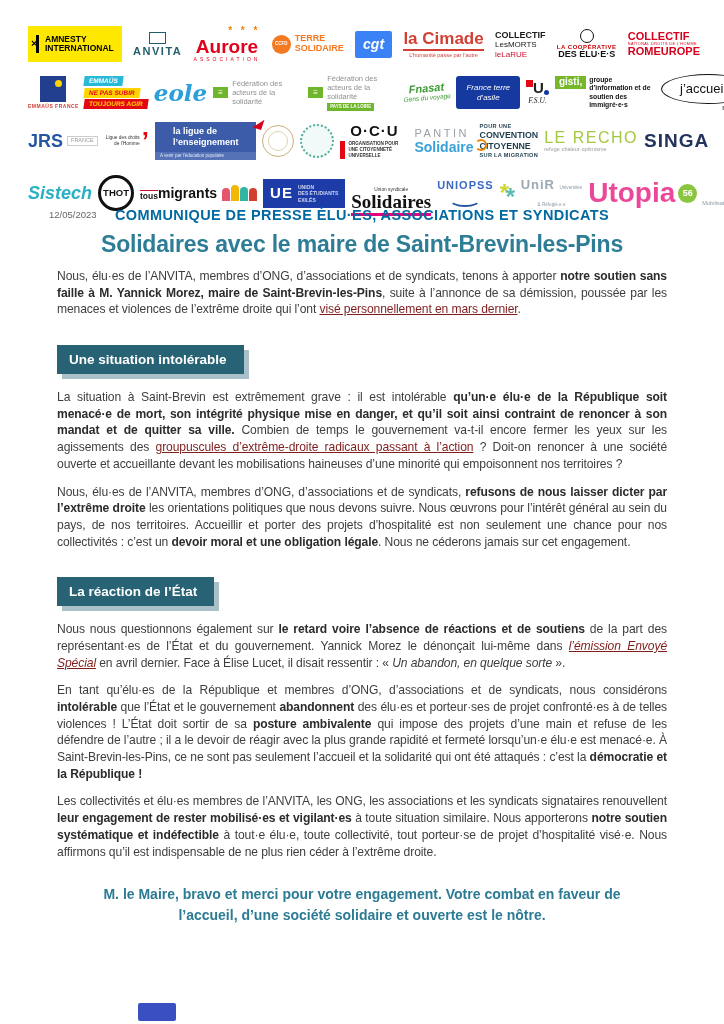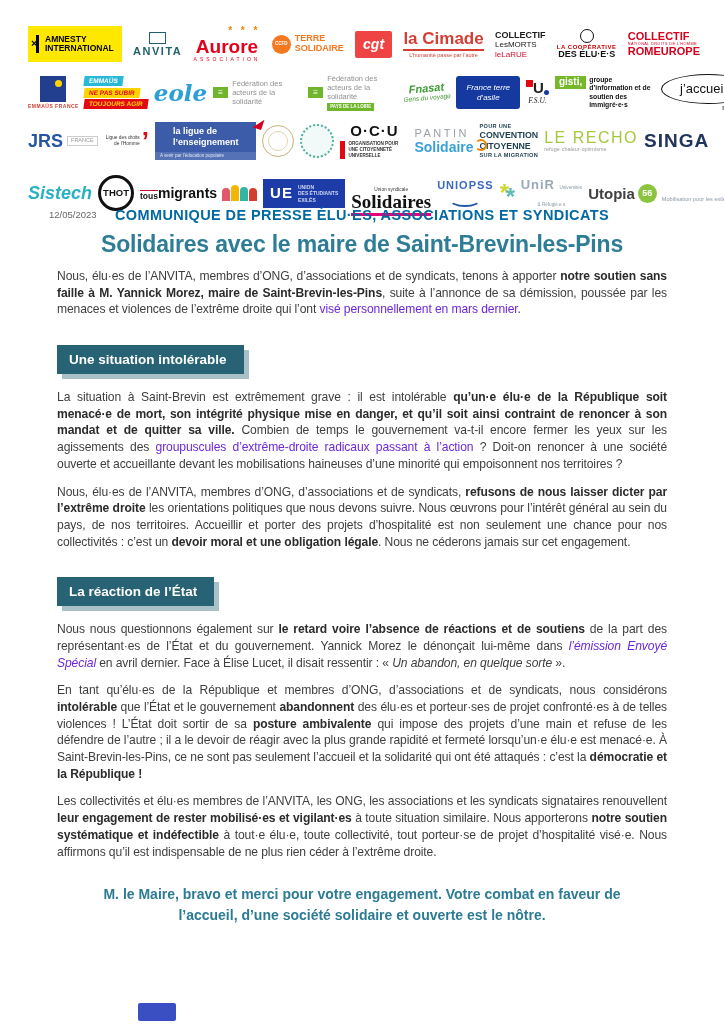--- a/index.html
+++ b/index.html
@@ -19,21 +19,21 @@
   .anvita .t{color:#23606b;font-weight:700;font-size:11px;letter-spacing:1.5px;}
 
   .aurore .stars{color:#f08300;font-size:10px;letter-spacing:3px;align-self:flex-end;font-weight:700;}
   .aurore .t{color:#e2001a;font-weight:700;font-size:19px;}
   .aurore .sub{color:#e2001a;font-size:5px;letter-spacing:3px;margin-top:1px;}
 
   .ccfd{flex-direction:row;gap:4px;}
   .ccfd .dot{width:19px;height:19px;border-radius:50%;background:#f47920;color:#fff;font-size:4.5px;display:flex;align-items:center;justify-content:center;font-weight:700;}
   .ccfd .t{color:#f47920;font-weight:700;font-size:9px;text-align:left;line-height:1.1;}
 
-  .cgt{background:#ef4444;color:#fff;font-weight:700;font-style:italic;font-size:14px;padding:6px 8px;border-radius:2px;}
+  .cgt{background:#3b82f6;color:#fff;font-weight:700;font-style:italic;font-size:14px;padding:6px 8px;border-radius:2px;}
 
   .cimade .t{color:#d43f34;font-size:17px;font-weight:700;border-bottom:2px solid #d43f34;padding-bottom:1px;}
   .cimade .sub{color:#d43f34;font-size:5.5px;margin-top:2px;}
 
   .mortsrue{font-size:8px;color:#1a1a1a;text-align:left;align-items:flex-start;line-height:1.15;}
   .mortsrue .b{font-weight:800;font-size:9px;}
   .mortsrue .r{color:#c8102e;}
 
   .coop .head{width:12px;height:12px;border-radius:50%;border:1.5px solid #111;margin-bottom:1px;}
   .coop .t1{color:#c00;font-weight:700;font-size:6px;letter-spacing:.5px;}
@@ -136,33 +136,33 @@
   .uniopss .wave{width:28px;height:11px;border:2px solid transparent;border-bottom-color:#2456a4;border-radius:50%;}
 
   .unir{flex-direction:row;gap:3px;}
   .unir .starwrap{position:relative;width:18px;height:18px;}
   .unir .s1{position:absolute;left:0;top:-4px;color:#cdd633;font-size:24px;font-weight:800;}
   .unir .s2{position:absolute;left:6px;top:0px;color:#58bcb4;font-size:24px;font-weight:800;}
   .unir .t{color:#9aa9b5;font-weight:800;font-size:13px;letter-spacing:1px;}
   .unir .sub{font-size:4.6px;color:#8a9aa5;text-align:left;line-height:1.2;}
 
   .utopia{flex-direction:row;gap:3px;}
-  .utopia .t{color:#404040;font-size:15px;font-weight:700;line-height:1;}
+  .utopia .t{color:#ec4899;font-size:28px;font-weight:700;line-height:1;}
   .utopia .n{background:#8bc540;color:#fff;border-radius:50%;width:19px;height:19px;display:flex;align-items:center;justify-content:center;font-size:9px;font-weight:800;}
   .utopia .sub{color:#8a9aa5;font-size:5.6px;align-self:flex-end;margin-left:2px;}
 
   
   .content{position:absolute;top:206px;left:57px;width:610px;}
   .kickrow{position:relative;text-align:center;}
   .date{position:absolute;left:-8px;top:3px;font-size:9.5px;color:#666;}
   .kicker{font-size:14.5px;font-weight:700;color:#0369a1;letter-spacing:.4px;}
   .title{margin:7px 0 10px;text-align:center;font-size:23px;font-weight:800;color:#2e7d96;letter-spacing:-.2px;}
   p.body{margin:0 0 11px;font-size:12.1px;line-height:1.38;text-align:justify;color:#3e3e3e;letter-spacing:-.1px;}
   p.body b{color:#2c2c2c;}
-  .lnk{color:#6d28d9;cursor:pointer;}
+  .lnk{color:#7f1d1d;text-decoration:underline;cursor:pointer;}
   .i{font-style:italic;}
   .sec{display:inline-block;margin:16px 0 15px;background:#276275;color:#fff;font-weight:700;font-size:13.5px;padding:7px 17px 7px 12px;box-shadow:5px 5px 0 #a9c0c8;}
   .closing{margin-top:24px;text-align:center;font-weight:800;color:#2c7b94;font-size:14px;line-height:1.5;padding:0 30px;}
   .bluemark{position:absolute;left:138px;top:1003px;width:38px;height:18px;background:#3a50c2;border-radius:2px;}
 </style>
 </head>
 <body>
 
 <div class="page">
 

